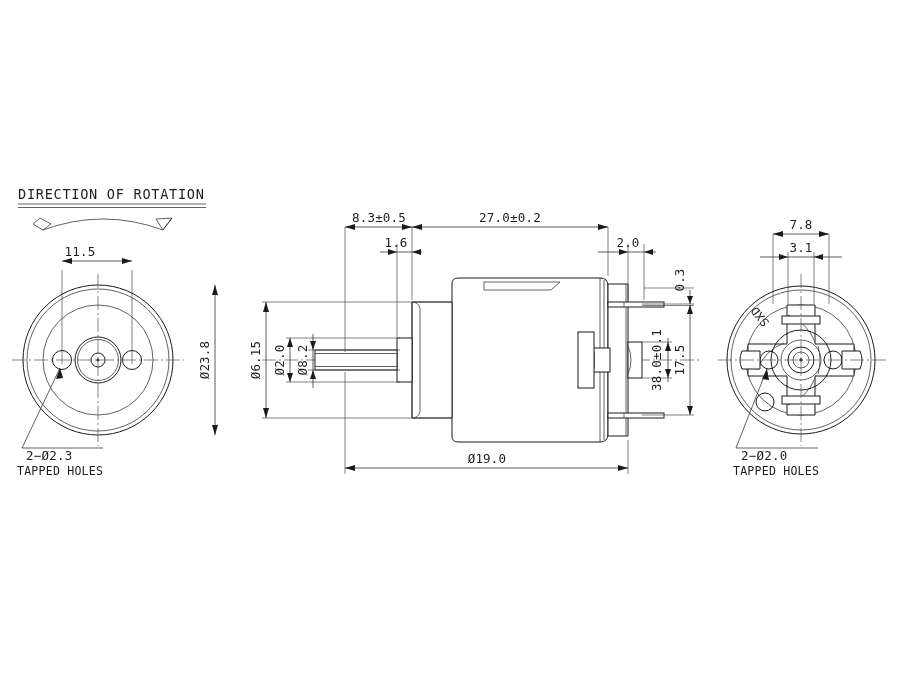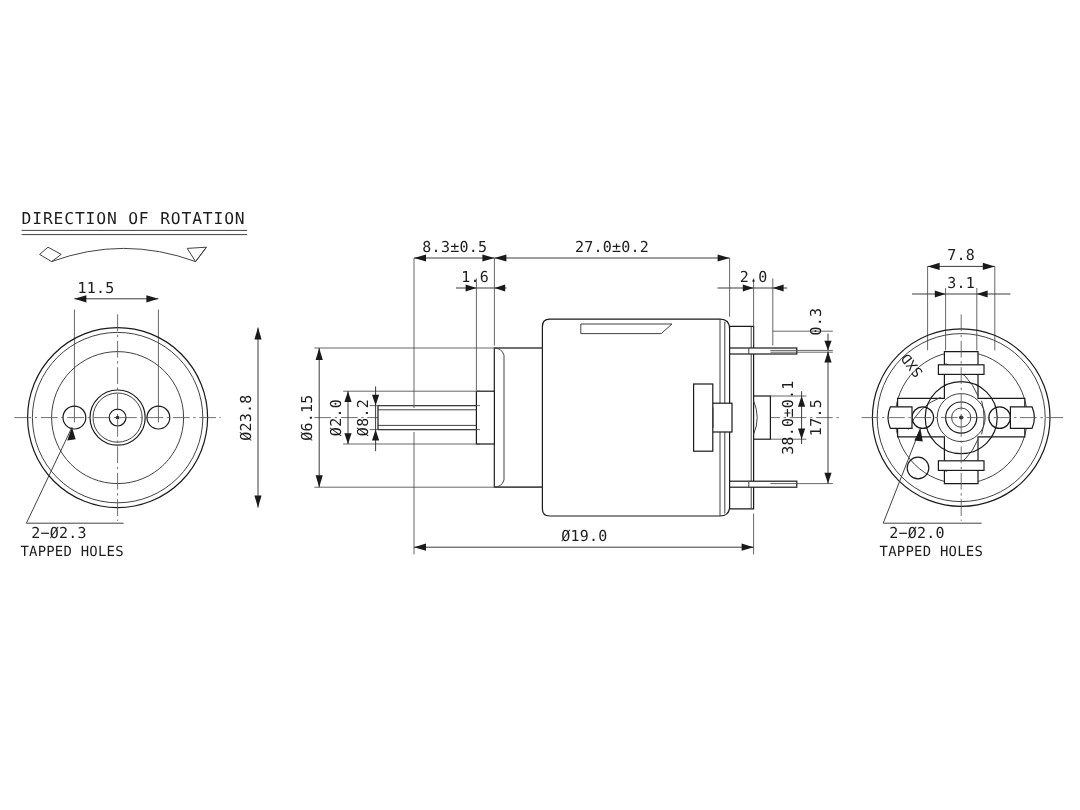--- a/index.html
+++ b/index.html
@@ -3,21 +3,21 @@
 <meta charset="utf-8">
 <title>Motor Dimensional Drawing</title>
 <style>
   html,body{margin:0;padding:0;background:#ffffff;}
   body{
     width:900px;height:675px;overflow:hidden;
     font-family:"DejaVu Sans Mono","Liberation Mono",monospace;
     background:#ffffff;
     position:relative;
   }
-  #sheet{position:absolute;left:0;top:0;width:900px;height:657px;}
+  #sheet{position:absolute;left:0;top:12px;width:900px;height:657px;}
   svg{display:block;}
   .ln{stroke:#1a1a1a;fill:none;stroke-width:1;}
   .ln-thin{stroke:#3a3a3a;fill:none;stroke-width:0.8;}
   .ln-ext{stroke:#4a4a4a;fill:none;stroke-width:0.7;}
   .ln-dim{stroke:#333;fill:none;stroke-width:0.8;}
   .ln-center{stroke:#555;fill:none;stroke-width:0.7;stroke-dasharray:14 3 2 3;}
   .fillw{fill:#ffffff;}
   .arrow{fill:#1a1a1a;stroke:none;}
   .txt{
     font-family:"DejaVu Sans Mono","Liberation Mono",monospace;

